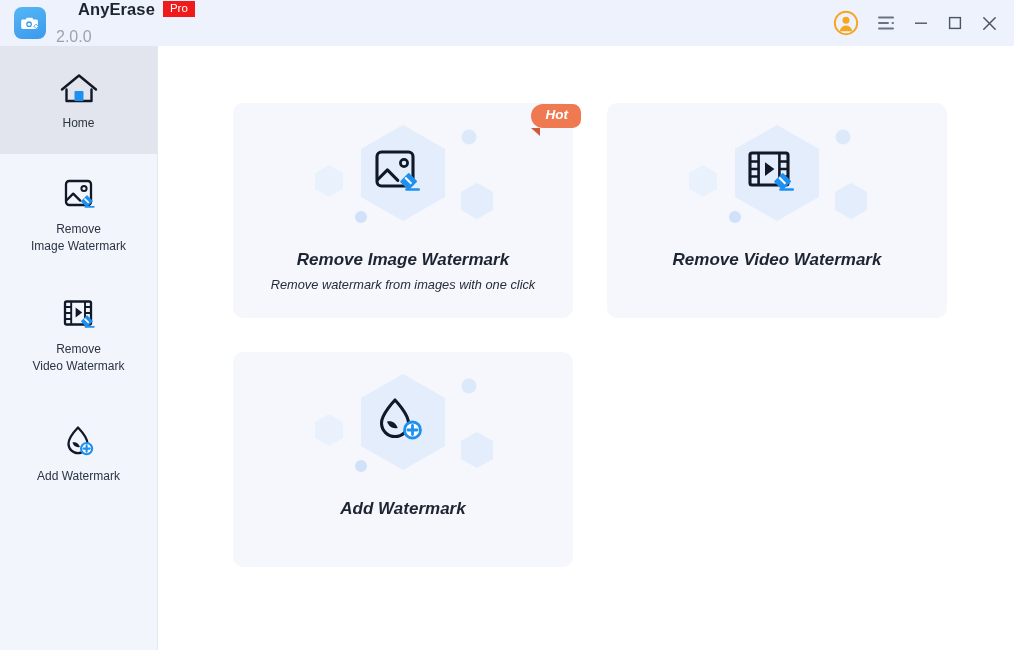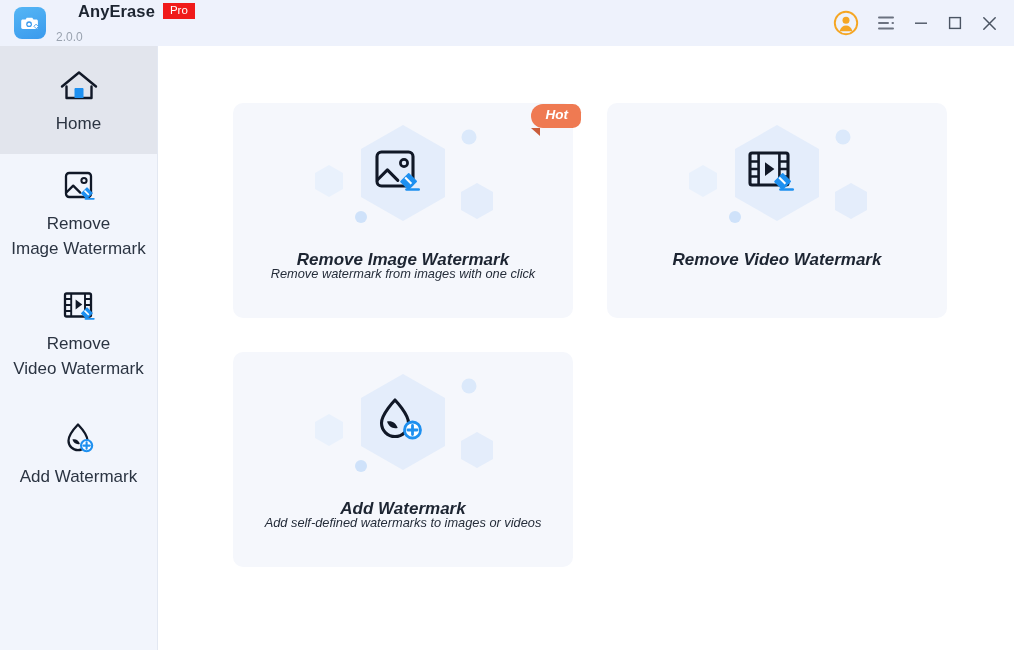--- a/index.html
+++ b/index.html
@@ -26,21 +26,21 @@
     display: flex; align-items: center; justify-content: center;
     flex: 0 0 auto;
   }
   .brand-text { display: flex; flex-direction: column; justify-content: center; line-height: 1; }
   .brand-row { display: flex; align-items: center; gap: 8px; margin-left: 22px; }
   .app-name { font-size: 16.5px; font-weight: bold; color: #1c2430; letter-spacing: .1px; }
   .pro-badge {
     background: #f01a1a; color: #fff; font-size: 11.5px; font-weight: normal;
     border-radius: 0; padding: 2px 7px 3px; line-height: 1;
   }
-  .app-version { font-size: 12px; color: #9aa3b0; margin-top: 12px; }
+  .app-version { font-size: 16px; color: #9aa3b0; margin-top: 12px; }
 
   .win-ctrls { margin-left: auto; display: flex; align-items: center; gap: 4px; }
   .ctrl {
     width: 30px; height: 30px; display: flex; align-items: center; justify-content: center;
     border-radius: 4px; cursor: pointer;
   }
   .avatar-btn { width: 32px; height: 32px; margin-right: 6px; }
 
   
   .body { flex: 1; display: flex; min-height: 0; }
@@ -53,21 +53,21 @@
     padding-top: 0;
     display: flex; flex-direction: column;
   }
   .nav-item {
     display: flex; flex-direction: column; align-items: center; justify-content: center;
     padding: 16px 8px 14px; cursor: pointer; position: relative;
   }
   .nav-item.active { background: #e2e5ed; }
   .nav-item .nav-ico { height: 40px; display: flex; align-items: center; justify-content: center; margin-bottom: 6px; }
   .nav-label {
-    font-size: 17px; color: #2b3442; text-align: center; line-height: 1.45;
+    font-size: 12px; color: #2b3442; text-align: center; line-height: 1.45;
     white-space: pre-line;
   }
   .nav-item:nth-child(1) { height: 108px; }
   .nav-item:nth-child(2) { height: 120px; }
   .nav-item:nth-child(3) { height: 120px; }
   .nav-item:nth-child(4) { height: 118px; }
 
   
   .main { flex: 1; background: #ffffff; position: relative; padding: 0; }
   .cards {
@@ -86,21 +86,21 @@
   }
   .card-art {
     position: relative; height: 148px;
     display: flex; align-items: center; justify-content: center;
   }
   .card-title {
     text-align: center; font-size: 17px; font-weight: bold; color: #1d2532;
     line-height: 1;
   }
   .card-sub {
-    text-align: center; font-size: 12.8px; color: #252d3a; line-height: 1;
+    text-align: center; font-size: 12.8px; color: #252d3a; margin-top: 11px; line-height: 1;
   }
 
   
   .art-svg { position: absolute; left: 0; top: 0; width: 100%; height: 100%; }
   .art-icon { position: relative; z-index: 2; }
 
   
   .hot {
     position: absolute; top: 0px; right: -8px;
     height: 26px; z-index: 5;
@@ -304,20 +304,19 @@
             <span class="art-icon">
               <svg width="64" height="58" viewBox="0 0 64 58">
                 <path d="M24 5c0 0 13.5 14.2 13.5 23A13.5 13.5 0 0 1 10.5 28C10.5 19.2 24 5 24 5z" fill="none" stroke="#111827" stroke-width="3.1" stroke-linejoin="round"></path>
                 <path d="M16 26.6c1.7 5.1 6 7.7 10.7 6.3-1.6-4.9-6-7.7-10.7-6.3z" fill="#111827"></path>
                 <circle cx="41.5" cy="35" r="8" fill="#fff" stroke="#1e90f0" stroke-width="2.8"></circle>
                 <path d="M41.5 30.4v9.2M36.9 35h9.2" stroke="#1e90f0" stroke-width="2.8" stroke-linecap="round"></path>
               </svg>
             </span>
           </div>
           <div class="card-title">Add Watermark</div>
-          <div class="card-sub">Add self-defined watermarks to images or videos</div>
         </div>
 
       </div>
     </div>
 
   </div>
 </div>
 
 </body></html>

